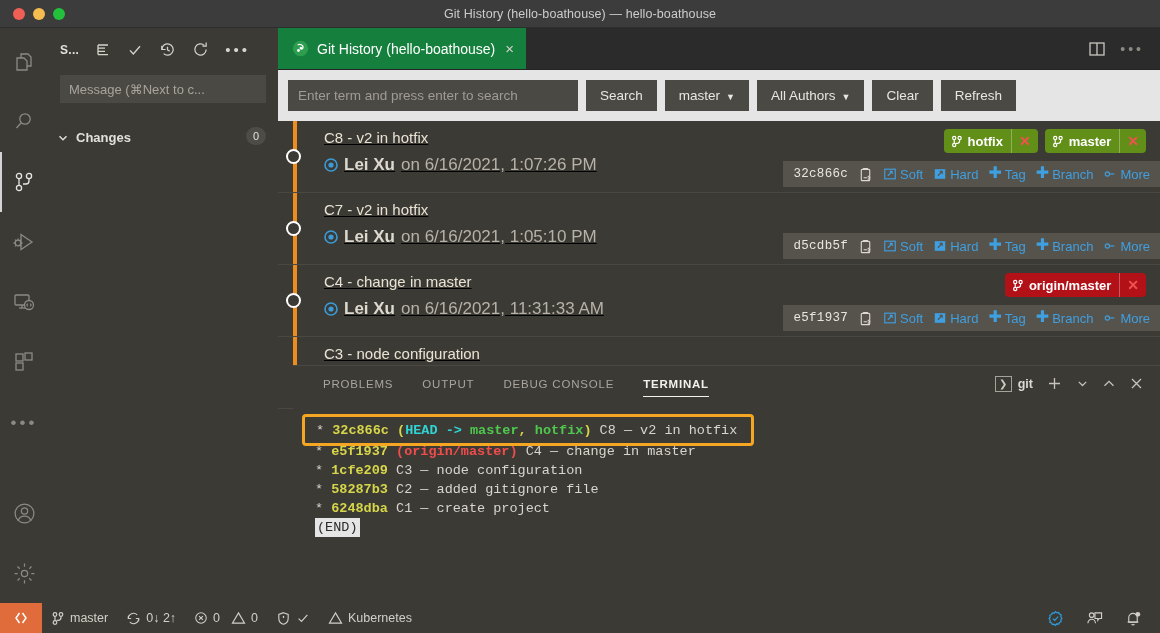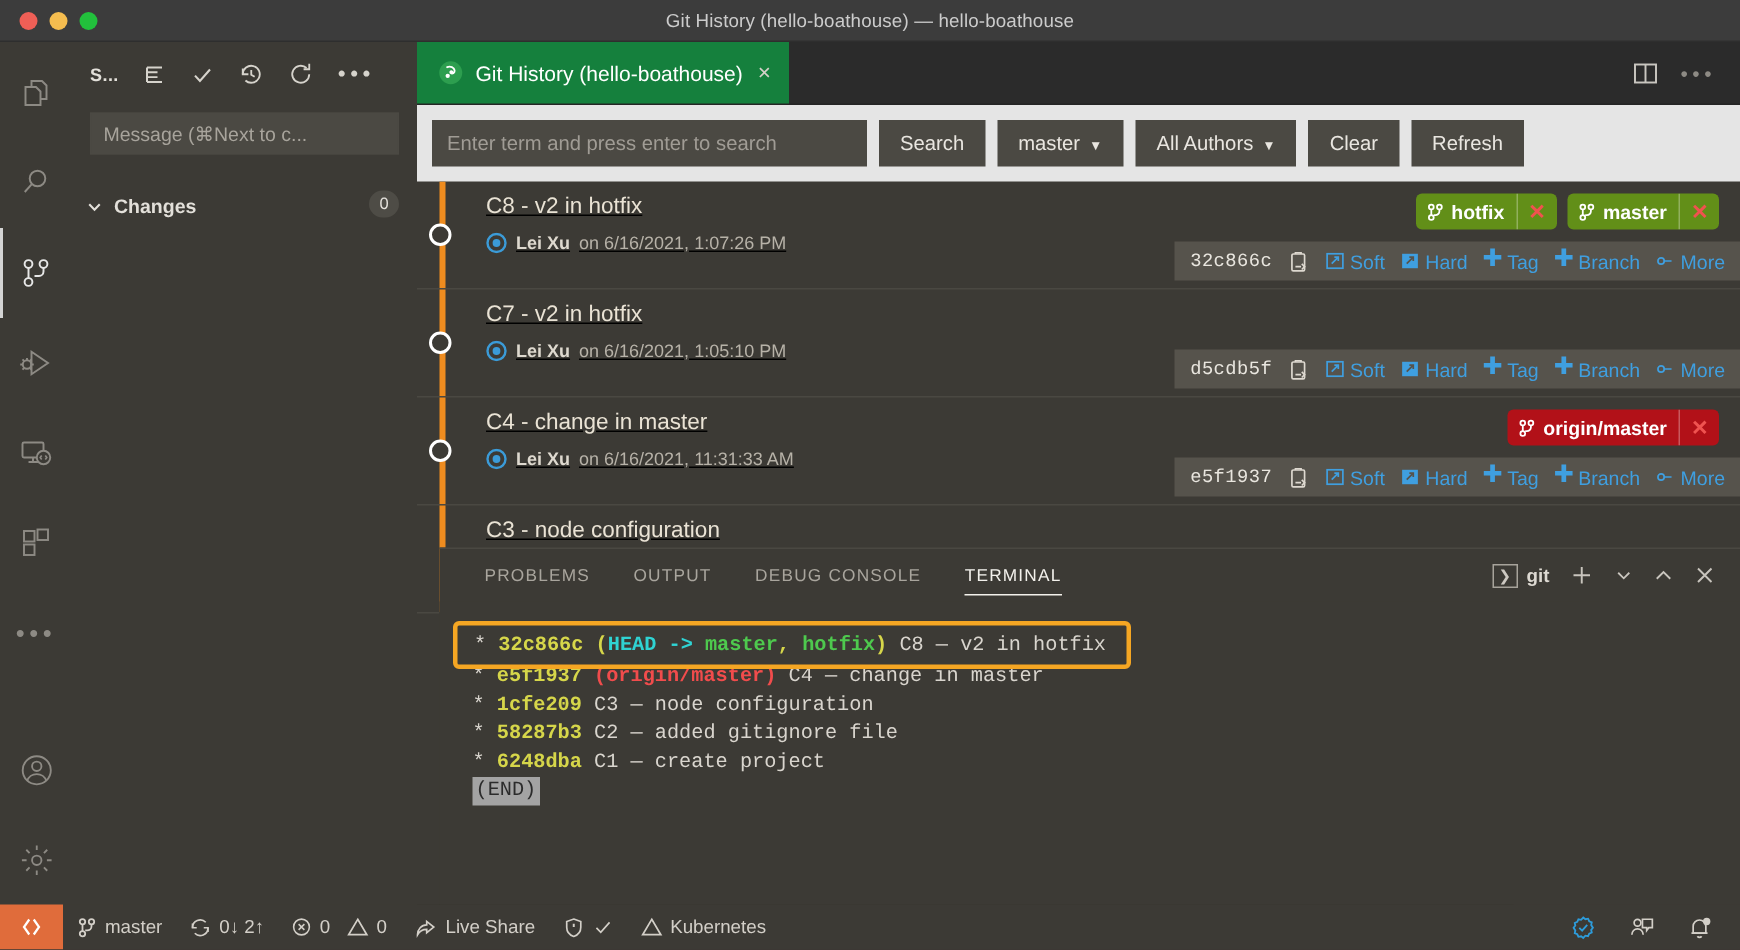--- a/index.html
+++ b/index.html
@@ -158,21 +158,21 @@
     position: absolute; left: 8px; top: 28px;
     width: 15px; height: 15px; border-radius: 50%;
     background: #3c3a35; border: 2.5px solid #ffffff;
     z-index: 2;
   }
   .commit-body { flex: 1; padding: 8px 0 0 14px; min-width: 0; text-decoration: underline; }
   .commit-subject {
     font-size: 15px; color: #eae3d5; margin-bottom: 9px;
     white-space: nowrap; overflow: hidden; text-overflow: ellipsis;
   }
-  .commit-meta { display: flex; align-items: center; gap: 6px; font-size: 12px; }
+  .commit-meta { display: flex; align-items: center; gap: 6px; font-size: 17px; }
   .meta-eye { color: #3b9bd8; display: flex; align-items: center; }
   .author { color: #ded9cf; font-weight: 700; }
   .when { color: #b7b2a8; }
 
   
   .refs { position: absolute; right: 14px; top: 8px; display: flex; gap: 7px; z-index: 5; }
   .ref {
     display: flex; align-items: center; height: 24px;
     border-radius: 4px; overflow: hidden;
     font-size: 13px; font-weight: 700; color: #ffffff;
@@ -221,21 +221,21 @@
   .panel-header {
     height: 35px; min-height: 35px;
     display: flex; align-items: stretch;
     padding-left: 20px;
   }
   .panel-tab {
     display: flex; align-items: center; padding: 0 10px;
     font-size: 11.5px; letter-spacing: .8px;
     color: #a9a59d; position: relative; margin-right: 9px;
   }
-  .panel-tab.active { color: #f3f1ec; }
+  .panel-tab.active { color: #f3f1ec; font-weight: bold; }
   .panel-tab.active::after {
     content: ""; position: absolute; left: 10px; right: 10px; bottom: 4px;
     height: 1px; background: #f3f1ec;
   }
   .panel-fill { flex: 1; }
   .panel-actions {
     display: flex; align-items: center; gap: 13px;
     padding-right: 16px; color: #c8c4bd; font-size: 13px;
   }
   .term-select { display: flex; align-items: center; gap: 6px; }
@@ -255,21 +255,21 @@
   }
   .tline { white-space: pre; color: #d9d5ce; }
   .c-star { color: #d9d5ce; }
   .c-hash { color: #d6d64a; font-weight: 700; }
   .c-cyan { color: #2fd3d3; font-weight: 700; }
   .c-green { color: #4ec94e; font-weight: 700; }
   .c-red { color: #f14c4c; font-weight: 700; }
   .c-paren { color: #d6d64a; font-weight: 700; }
   .c-msg { color: #d9d5ce; }
   .tend {
-    display: inline-block; background: #a3a3a3; color: #2b2b2b;
+    display: inline-block; background: #e5e5e5; color: #2b2b2b;
     padding: 0 2px;
   }
   .highlight-box {
     position: absolute;
     left: 9px; top: 13px;
     width: 452px; height: 32px;
     border: 3px solid #f5a623; border-radius: 4px;
     background: #3c3a35;
     z-index: 3;
     display: flex; align-items: center;
@@ -813,28 +813,20 @@
       <span>0</span>
       <span style="margin-left:6px;">
         <svg width="15" height="14" viewBox="0 0 16 15" fill="none" stroke="currentColor" stroke-width="1.2">
             <path d="M8 2 14.5 13H1.5z"></path>
           </svg>
       </span>
       <span>0</span>
     </div>
     <div class="sb-item">
       <span>
-        <svg width="16" height="15" viewBox="0 0 17 15" fill="none" stroke="currentColor" stroke-width="1.2">
-            <path d="M2.5 12.5c0-4 2.8-7 6.5-7V3l5 4-5 4v-2.4c-2.6 0-5.1 1.4-6.5 3.9z"></path>
-          </svg>
-      </span>
-      <span>Live Share</span>
-    </div>
-    <div class="sb-item">
-      <span>
         <svg width="15" height="15" viewBox="0 0 16 16" fill="none" stroke="currentColor" stroke-width="1.2">
             <path d="M8 1.8 13 3.6v4c0 3.2-2.1 5.6-5 6.6-2.9-1-5-3.4-5-6.6v-4z"></path>
             <path d="M8 5.2v2.2" stroke-width="1.4"></path>
           </svg>
       </span>
       <span>
         <svg width="14" height="14" viewBox="0 0 16 16" fill="none" stroke="currentColor" stroke-width="1.3">
             <path d="M3 8.6 6.3 12 13 4.5"></path>
           </svg>
       </span>

